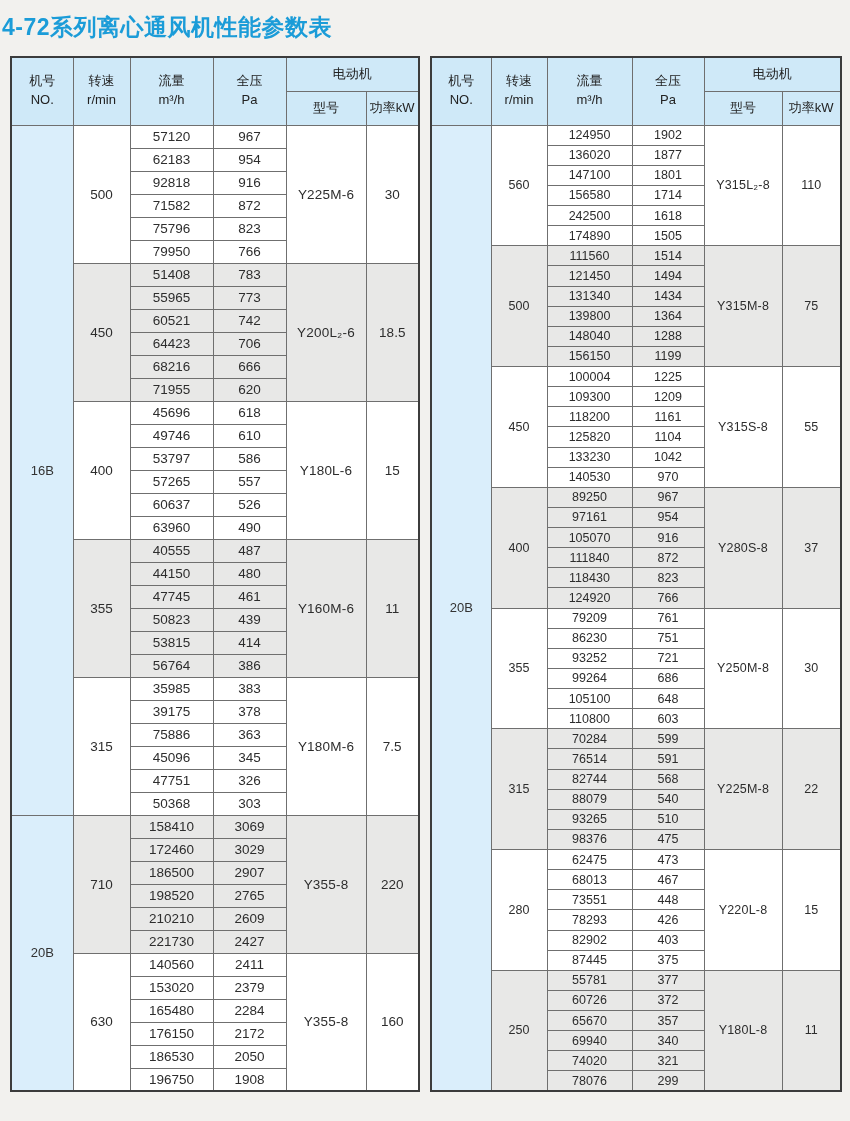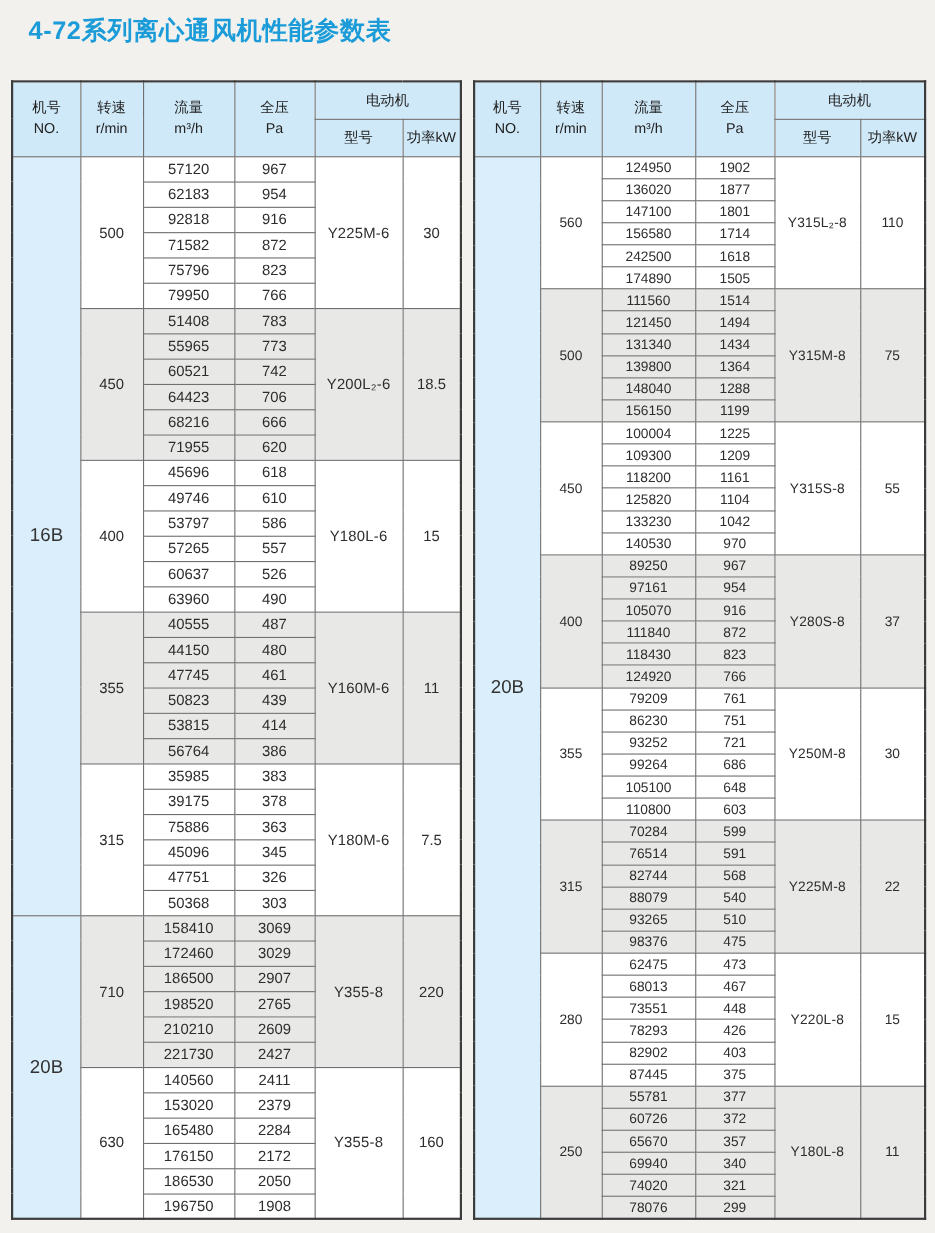--- a/index.html
+++ b/index.html
@@ -4,25 +4,25 @@
 <style>
   html,body{margin:0;padding:0;}
   body{
     width:850px;height:1121px;
     background:#f2f1ee;
     font-family:"Liberation Sans","DejaVu Sans",sans-serif;
     -webkit-font-smoothing:antialiased;
   }
   .page{position:relative;width:850px;height:1121px;overflow:hidden;}
   .page-title{
-    position:absolute;left:26px;top:12px;margin:0;
+    position:absolute;left:2px;top:12px;margin:0;
     font-size:23px;font-weight:bold;color:#1b9cd8;letter-spacing:0.5px;
   }
   table.ptable{
-    position:absolute;top:73px;
+    position:absolute;top:56px;
     border-collapse:collapse;table-layout:fixed;
     background:#ffffff;
     border:2px solid #3c3c3c;
   }
   table.ptable.t-left{left:10px;width:408px;height:1036px;}
   table.ptable.t-right{left:430px;width:410px;height:1036px;}
   .ptable th,.ptable td{
     border:1px solid #6f6f6f;
     text-align:center;vertical-align:middle;
     padding:0;overflow:hidden;white-space:nowrap;
@@ -30,21 +30,21 @@
   .ptable thead th{
     background:#cfe9f8;
     font-weight:normal;font-size:13px;color:#222;
     line-height:1.45;
   }
   .ptable thead tr{height:34px;}
   .ptable tbody tr{height:23px;}
   .t-right tbody tr{height:20px;}
   .ptable tbody td{font-size:13.5px;color:#2d2d2d;}
   .t-right tbody td{font-size:12.5px;}
-  .ptable td.no{background:#daeefb;font-size:17px;color:#333;}
+  .ptable td.no{background:#daeefb;font-size:13px;color:#333;}
   .ptable td.sh{background:#e8e8e7;}
   .ptable td.model{letter-spacing:0.2px;}
 </style>
 </head>
 <body>
 
 <div class="page">
   <h1 class="page-title">4-72系列离心通风机性能参数表</h1>
 
   <table class="ptable t-left">

